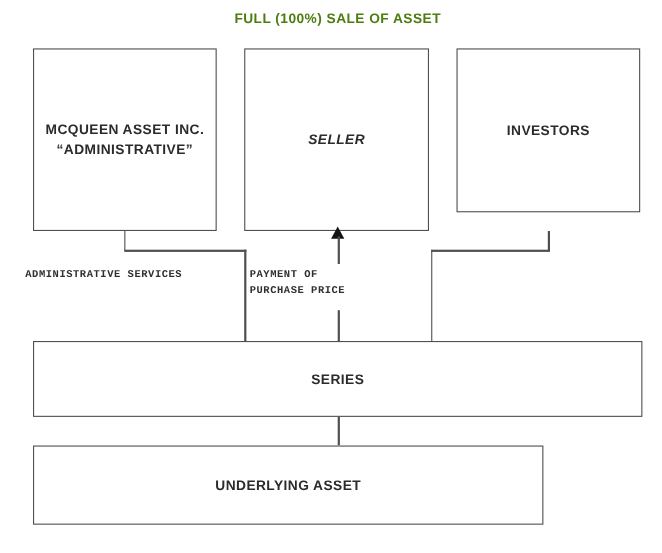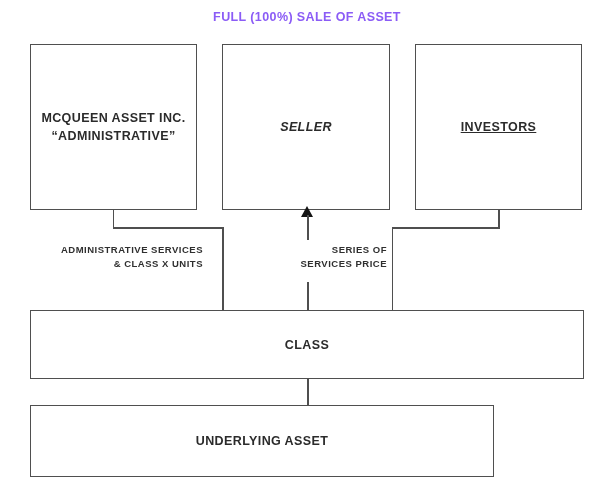--- a/index.html
+++ b/index.html
@@ -2,52 +2,52 @@
 <html><head>
 <meta charset="utf-8">
 <style>
   html,body{margin:0;padding:0;background:#ffffff;}
   .canvas{
     position:relative;width:602px;height:503px;background:#ffffff;overflow:hidden;
     font-family:"Liberation Sans",sans-serif;
   }
   .title{
     position:absolute;left:30px;top:10px;width:554px;text-align:center;
-    font-weight:bold;font-size:12.5px;letter-spacing:.4px;color:#8b5cf6;
+    font-weight:bold;font-size:12.5px;letter-spacing:.4px;color:#4d7c0f;
   }
   .box{
     position:absolute;border:1.5px solid #4f4f4f;background:#ffffff;box-sizing:border-box;
     display:flex;align-items:center;justify-content:center;text-align:center;
     font-weight:bold;color:#2b2b2b;font-size:12.5px;letter-spacing:.4px;line-height:18px;
   }
   .box .bl{display:block;}
   #b-admin{left:30px;top:44px;width:167px;height:166px;}
   #b-seller{left:222px;top:44px;width:168px;height:166px;font-style:italic;}
-  #b-investors{left:415px;top:44px;width:167px;height:166px;text-decoration:underline;}
+  #b-investors{left:415px;top:44px;width:167px;height:149px;}
   #b-series{left:30px;top:310px;width:554px;height:69px;}
   #b-underlying{left:30px;top:405px;width:464px;height:72px;}
 
   .seg{position:absolute;background:#4f4f4f;}
   #seg-admin-v1{left:112.5px;top:210px;width:1.5px;height:18px;}
   #seg-admin-h {left:112.5px;top:227px;width:111px;height:1.5px;}
   #seg-admin-v2{left:222px;top:227px;width:1.5px;height:83px;}
   #seg-inv-v1{left:498px;top:210px;width:1.5px;height:18px;}
   #seg-inv-h {left:391.5px;top:227px;width:108px;height:1.5px;}
   #seg-inv-v2{left:391.5px;top:227px;width:1.5px;height:83px;}
   #seg-pay-top{left:307px;top:215px;width:1.5px;height:25px;}
   #seg-pay-bottom{left:307px;top:282px;width:1.5px;height:28px;}
   #seg-series-underlying{left:307px;top:379px;width:1.5px;height:26px;}
   .arrowhead{
     position:absolute;left:301.2px;top:206px;width:0;height:0;
     border-left:6.5px solid transparent;border-right:6.5px solid transparent;
     border-bottom:11px solid #141414;
   }
   .edge-label{
-    position:absolute;text-align:right;font-weight:bold;font-size:9.5px;
-    letter-spacing:.5px;color:#2f2f2f;line-height:13.5px;background:#ffffff00;
+    position:absolute;text-align:left;font-weight:bold;font-size:9.5px;
+    letter-spacing:.5px;color:#2f2f2f;line-height:13.5px;background:#ffffff00;font-family:Liberation Mono, monospace;
   }
   #lbl-admin{left:23px;top:243px;width:180px;}
   #lbl-pay{left:227px;top:243px;width:160px;}
   #lbl-classa{left:420px;top:252px;width:160px;}
   .lbl-line{display:block;}
 </style>
 </head>
 <body>
 
 <div class="canvas">
@@ -67,37 +67,36 @@
 
   <div class="box" id="b-investors">
     <span>INVESTORS</span>
   </div>
 
   <div class="seg" id="seg-admin-v1"></div>
   <div class="seg" id="seg-admin-h"></div>
   <div class="seg" id="seg-admin-v2"></div>
   <div class="edge-label" id="lbl-admin">
     <span class="lbl-line">ADMINISTRATIVE SERVICES</span>
-    <span class="lbl-line">&amp; CLASS X UNITS</span>
   </div>
 
   <div class="arrowhead"></div>
   <div class="seg" id="seg-pay-top"></div>
   <div class="seg" id="seg-pay-bottom"></div>
   <div class="edge-label" id="lbl-pay">
-    <span class="lbl-line">SERIES OF</span>
-    <span class="lbl-line">SERVICES PRICE</span>
+    <span class="lbl-line">PAYMENT OF</span>
+    <span class="lbl-line">PURCHASE PRICE</span>
   </div>
 
   <div class="seg" id="seg-inv-v1"></div>
   <div class="seg" id="seg-inv-h"></div>
   <div class="seg" id="seg-inv-v2"></div>
 
   <div class="box" id="b-series">
-    <span>CLASS</span>
+    <span>SERIES</span>
   </div>
 
   <div class="seg" id="seg-series-underlying"></div>
 
   <div class="box" id="b-underlying">
     <span>UNDERLYING ASSET</span>
   </div>
 
 </div>
 

